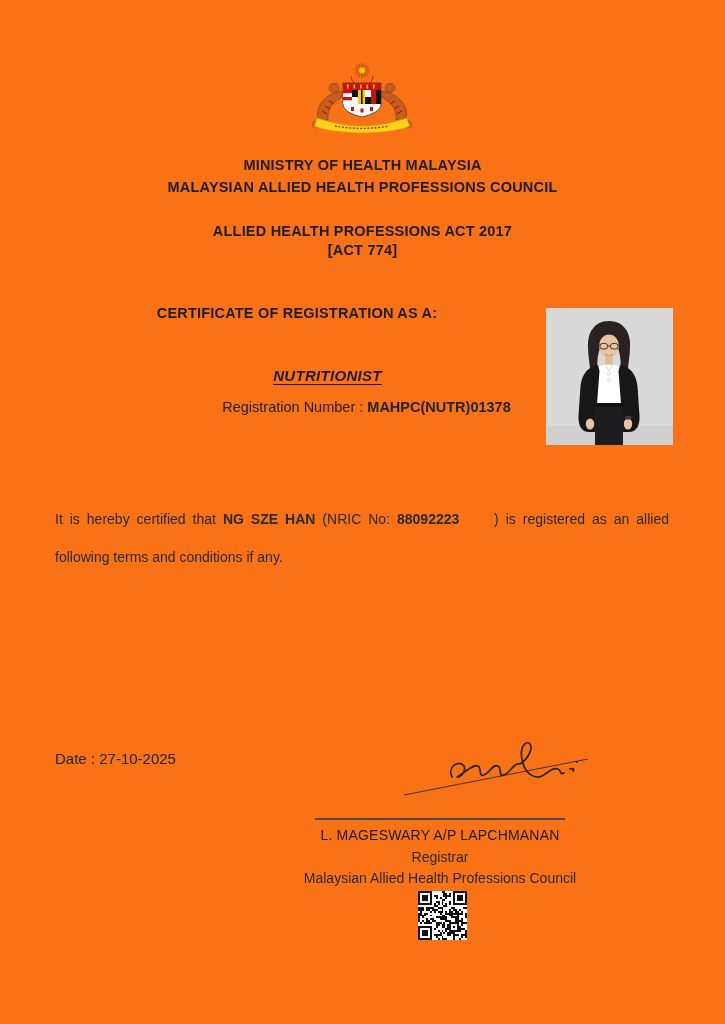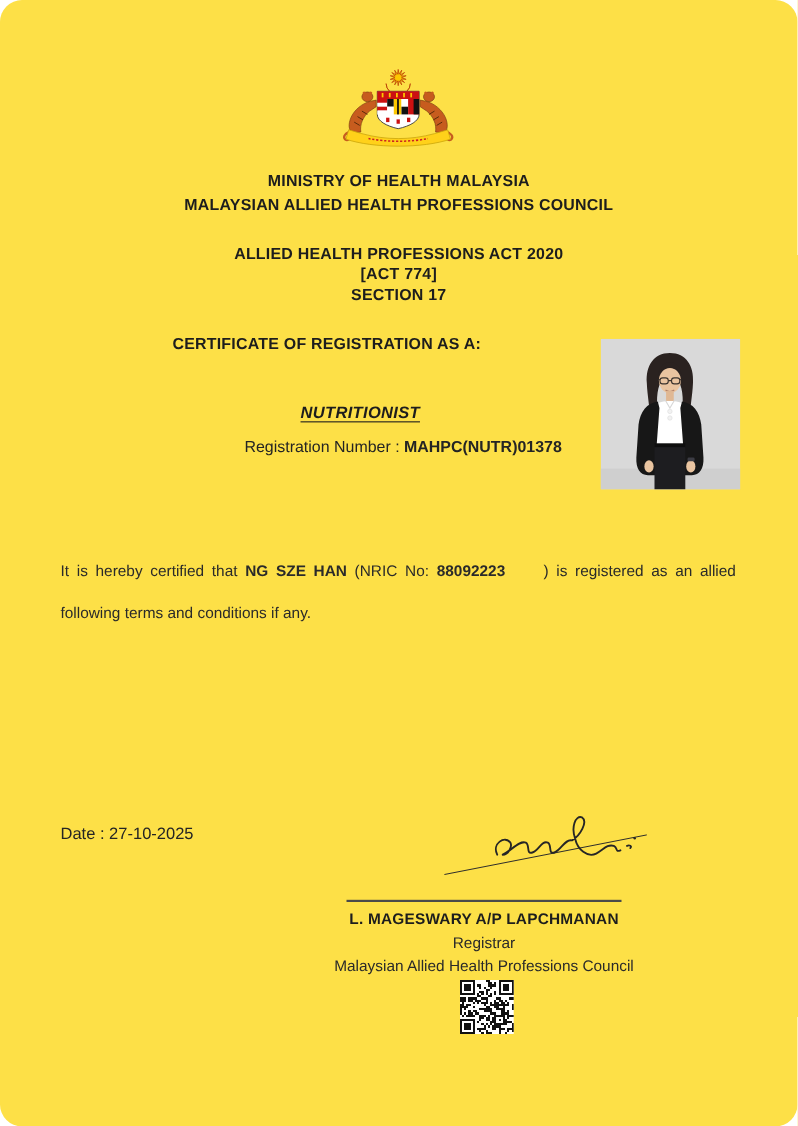--- a/index.html
+++ b/index.html
@@ -1,23 +1,22 @@
 <!DOCTYPE html>
 <html><head>
 <meta charset="utf-8">
 <style>
   html,body{margin:0;padding:0;background:#ffffff;}
   .page{
     position:relative;
     width:725px;height:1024px;
-    background:#fde047;
+    background:#f97316;
     font-family:"Liberation Sans","DejaVu Sans",sans-serif;
     color:#212121;
     overflow:hidden;
-    border-radius:20px;
   }
   .abs{position:absolute;}
   .center{text-align:center;}
   .bold{font-weight:bold;}
 
   .emblem{left:301px;top:62px;width:122px;height:74px;}
 
   .header-block{left:0;top:154px;width:725px;font-size:14.5px;font-weight:bold;line-height:22px;letter-spacing:.2px;color:#1d1d1d;}
   .act-block{left:0;top:222px;width:725px;font-size:14.5px;font-weight:bold;line-height:19px;letter-spacing:.2px;color:#1d1d1d;}
   .cert-title{left:0;top:305px;width:594px;font-size:14.5px;font-weight:bold;letter-spacing:.2px;color:#1d1d1d;}
@@ -28,21 +27,21 @@
   .photo{left:546px;top:308px;width:127px;height:137px;}
 
   .body-text{left:55px;top:500px;width:614px;font-size:14px;color:#2a2a2a;}
   .body-line{line-height:38px;height:38px;white-space:nowrap;text-align:justify;text-align-last:justify;}
   .body-line.last{text-align:left;text-align-last:left;}
 
   .date-line{left:55px;top:750px;font-size:15px;color:#242424;}
 
   .signature{left:396px;top:735px;width:200px;height:68px;}
   .sig-rule{left:315px;top:818px;width:250px;height:2px;background:#4a4a4a;}
-  .sig-name{left:270px;top:827px;width:340px;font-size:14px;font-weight:bold;letter-spacing:.2px;color:#1d1d1d;}
+  .sig-name{left:270px;top:827px;width:340px;font-size:14px;font-weight:normal;letter-spacing:.2px;color:#1d1d1d;}
   .sig-title{left:270px;top:849px;width:340px;font-size:14px;color:#2a2a2a;}
   .sig-org{left:270px;top:870px;width:340px;font-size:14px;color:#2a2a2a;}
 
   .qr{left:418px;top:891px;width:49px;height:49px;}
   .qr svg{width:49px;height:49px;shape-rendering:crispEdges;}
 </style>
 </head>
 <body>
 
 <div class="page">
@@ -93,23 +92,22 @@
       <path d="M34,64 C50,67.2 72,67.2 88,64" fill="none" stroke="#cc2222" stroke-width="1.4" stroke-dasharray="2,1.6"></path>
     </g>
   </svg>
 
   <div class="abs header-block center">
     <div>MINISTRY OF HEALTH MALAYSIA</div>
     <div>MALAYSIAN ALLIED HEALTH PROFESSIONS COUNCIL</div>
   </div>
 
   <div class="abs act-block center">
-    <div>ALLIED HEALTH PROFESSIONS ACT 2020</div>
+    <div>ALLIED HEALTH PROFESSIONS ACT 2017</div>
     <div>[ACT 774]</div>
-    <div>SECTION 17</div>
   </div>
 
   <div class="abs cert-title center">CERTIFICATE OF REGISTRATION AS A:</div>
 
   <div class="abs profession center">
     <u>NUTRITIONIST</u>
   </div>
 
   <div class="abs reg-line center">
     <span>Registration Number :</span>

